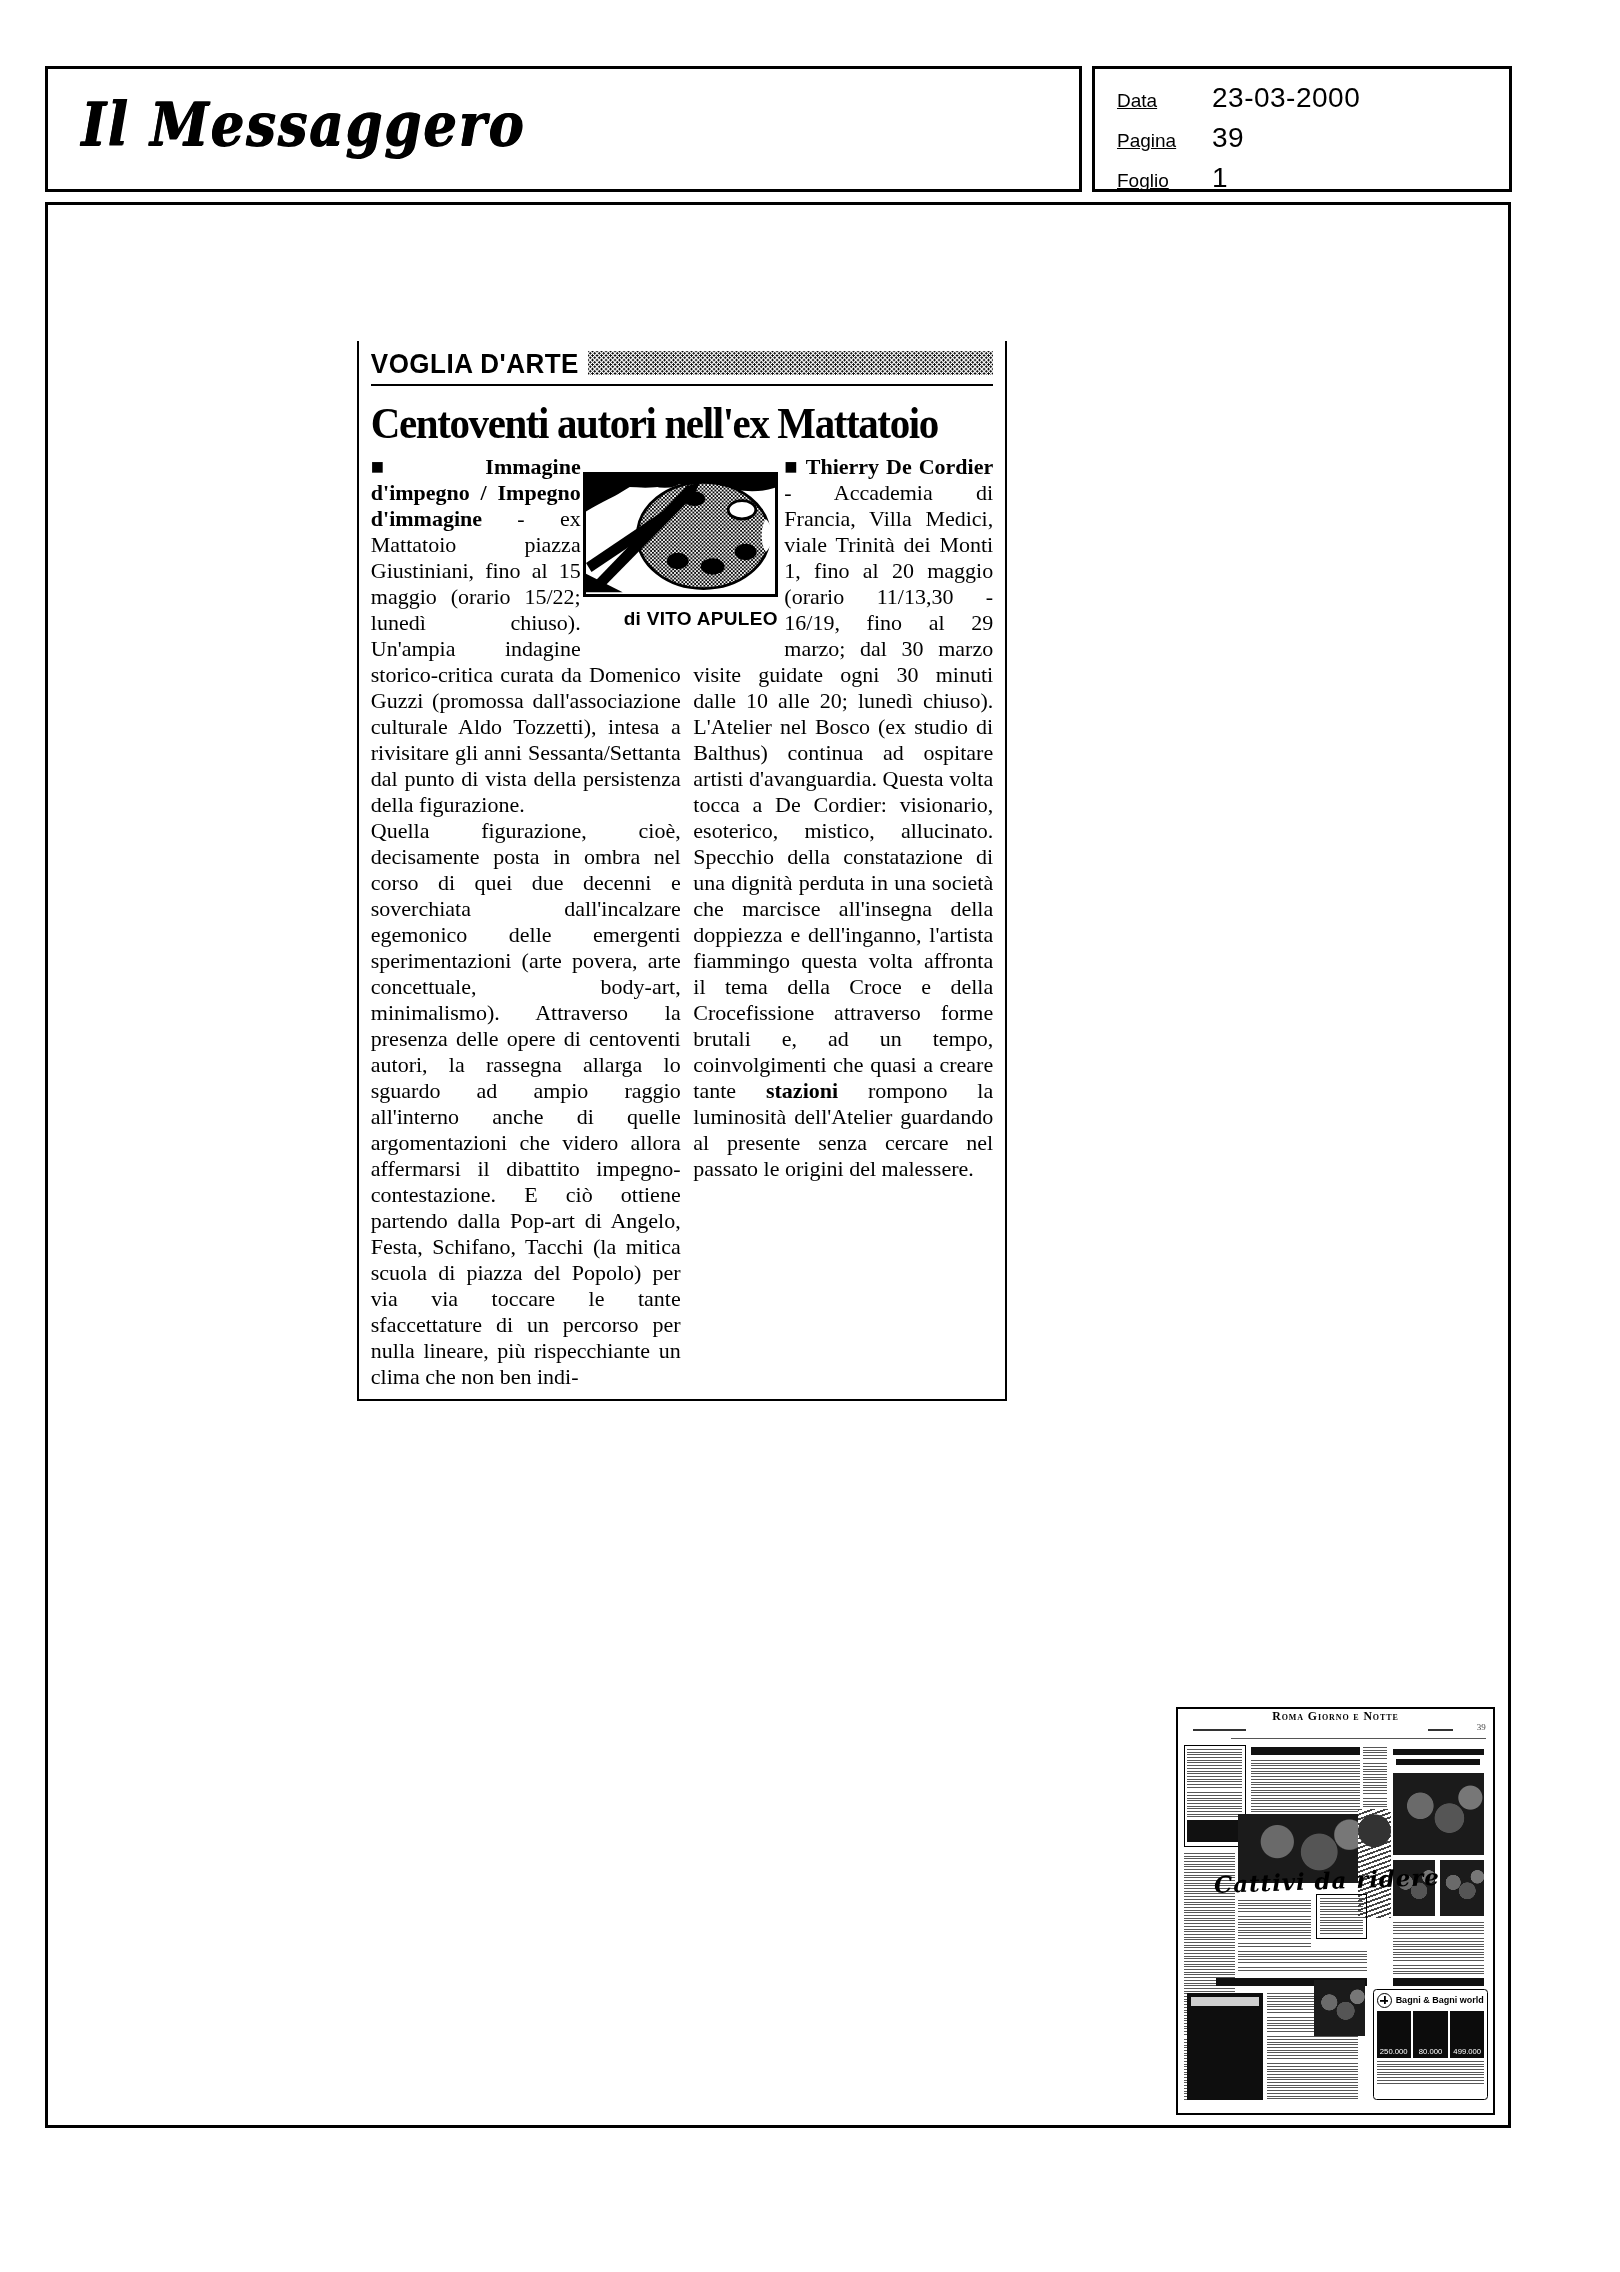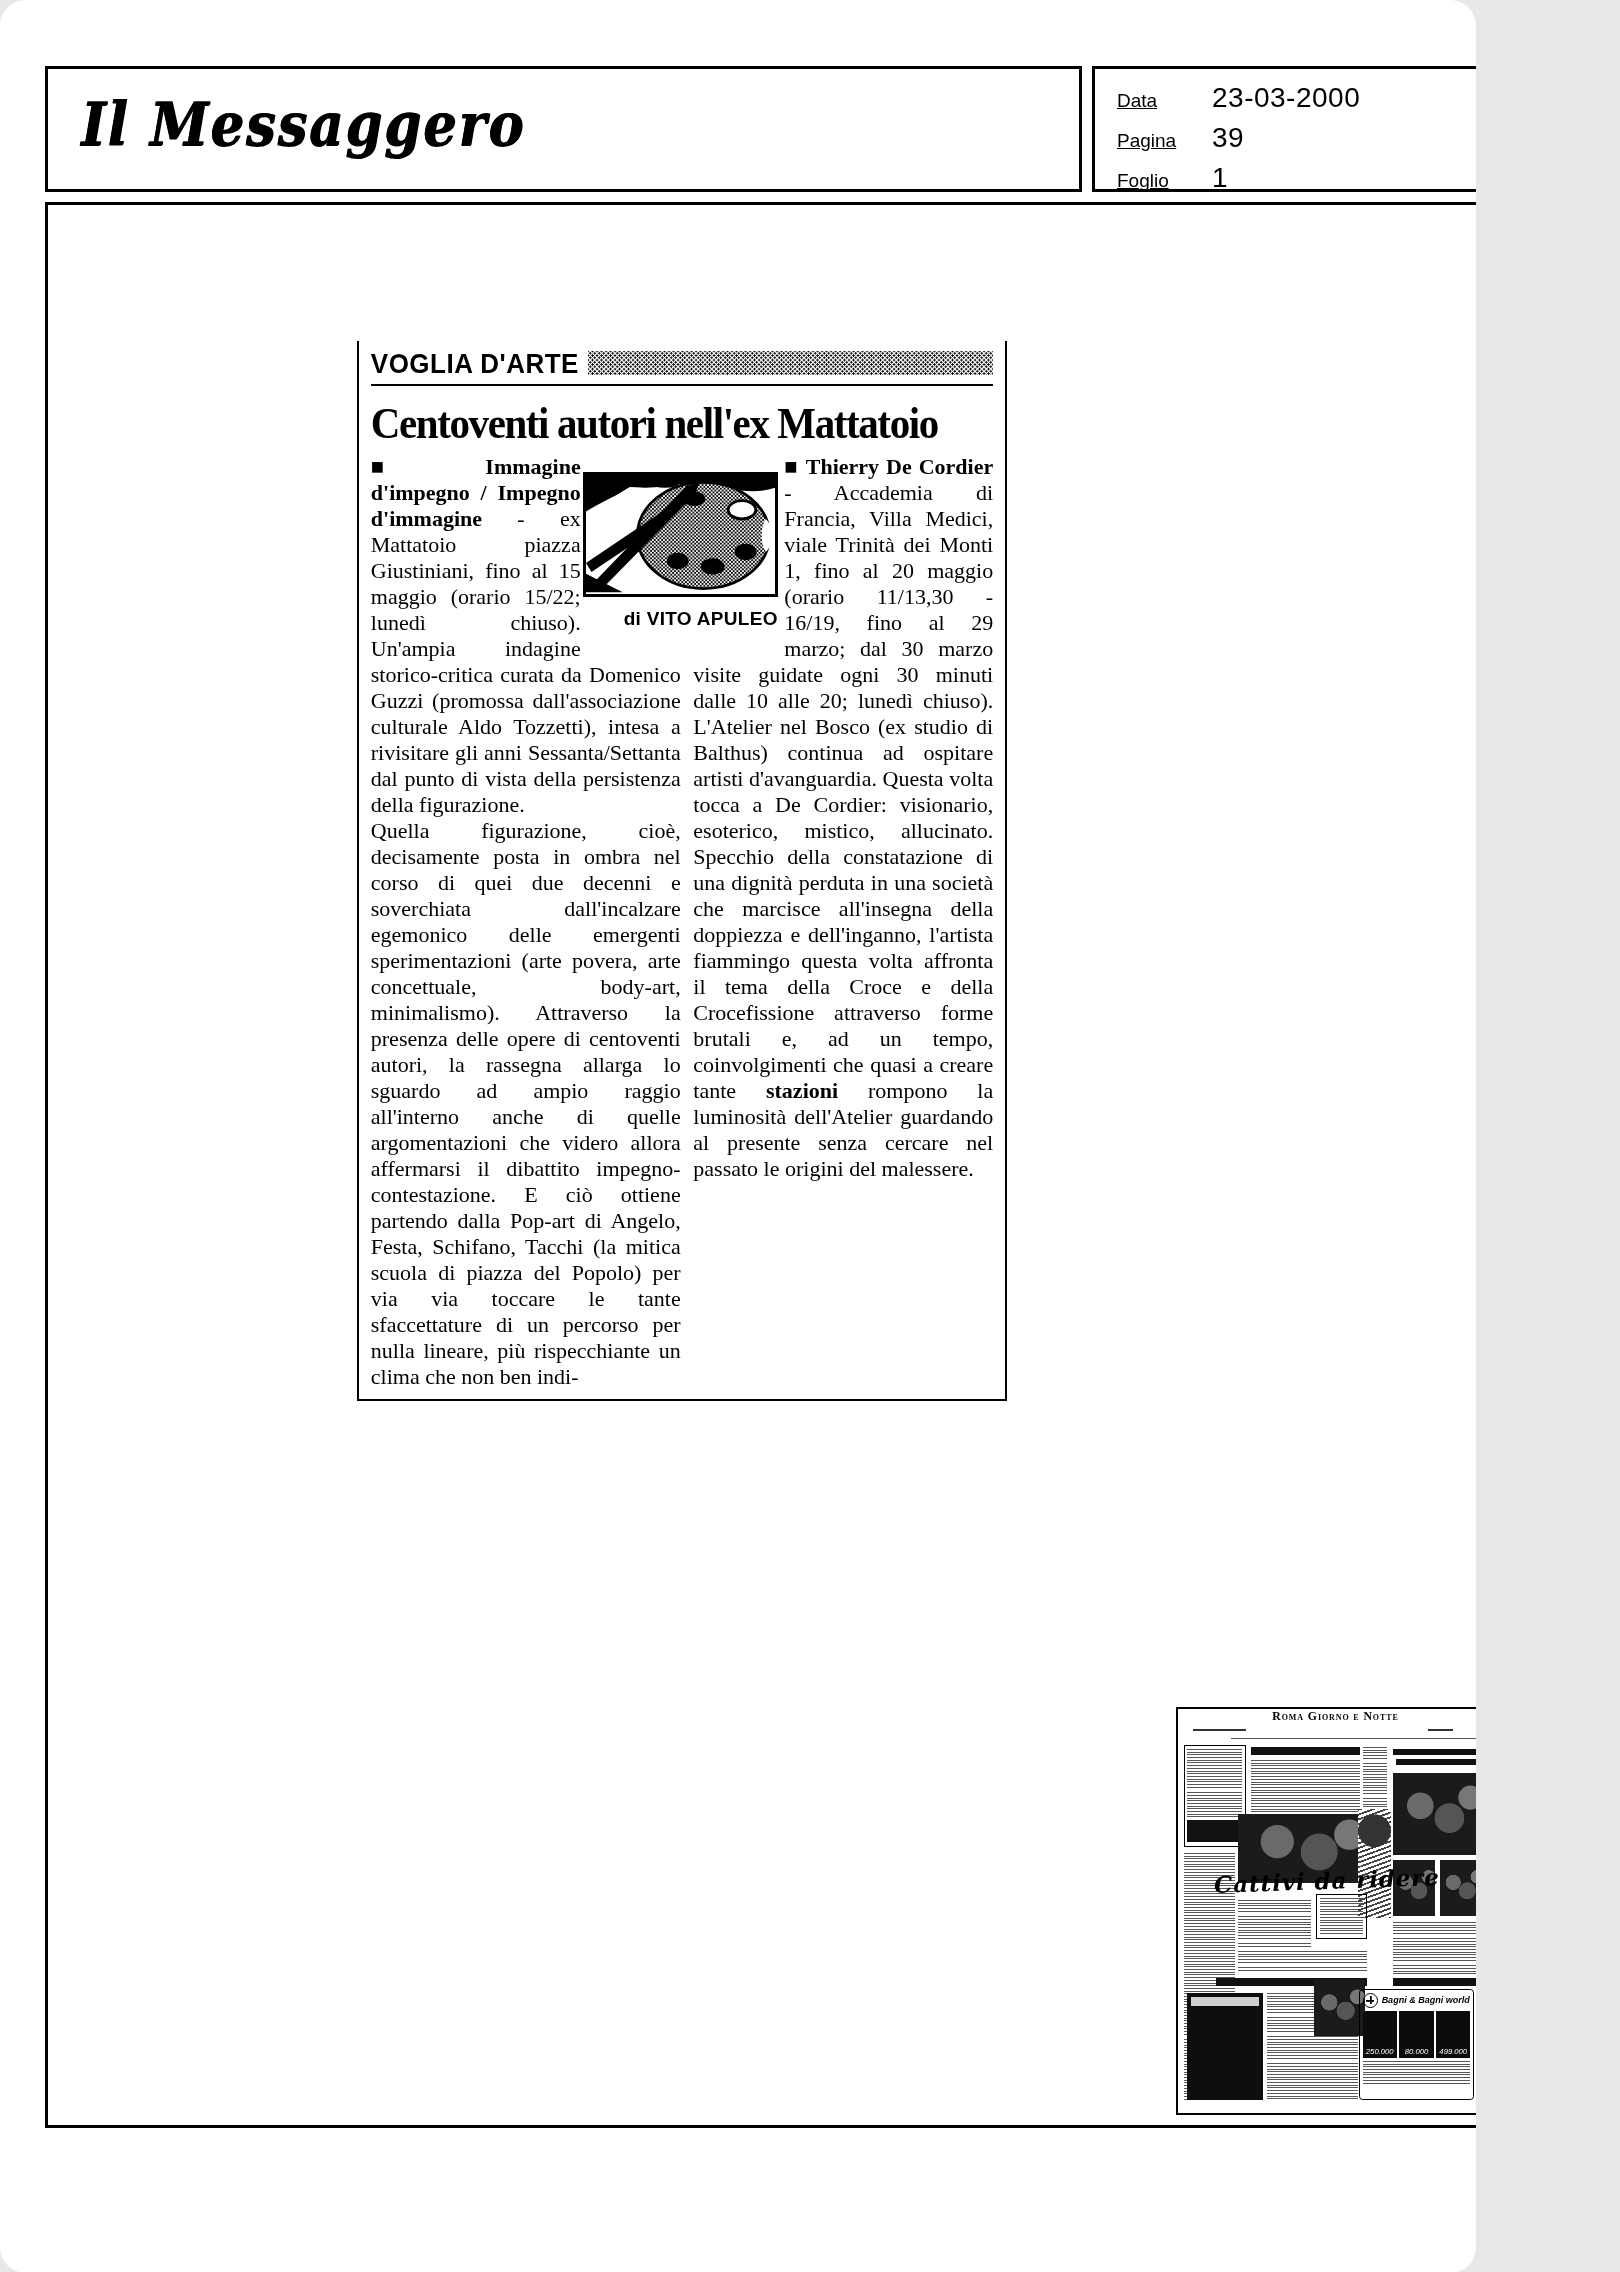--- a/index.html
+++ b/index.html
@@ -1,17 +1,17 @@
 <!DOCTYPE html>
 <html style="font-size:14.5px"><head>
 <meta charset="utf-8">
 <style>
   html,body{margin:0;padding:0;background:#e8e8e8;}
-  .page{position:relative;width:1476px;height:2273px;background:#ffffff;overflow:hidden;
-        font-family:"Liberation Serif",serif;color:#000;border-radius:26px;}
+  .page{position:relative;width:1620px;height:2273px;background:#ffffff;overflow:hidden;
+        font-family:"Liberation Serif",serif;color:#000;}
   .box{position:absolute;border:3.6px solid #000;background:#fff;box-sizing:border-box;}
 
   
   .logo-box{left:45px;top:66px;width:1037px;height:126px;}
   .masthead{position:absolute;left:33px;top:20px;font-family:"DejaVu Serif",serif;
             font-style:italic;font-weight:bold;font-size:53px;letter-spacing:1.8px;
             transform:scaleY(1.12);transform-origin:left top;
             text-shadow:0.9px 0 #000, 0 0.9px #000;}
   .data-box{left:1092px;top:66px;width:420px;height:126px;}
   .meta-grid{position:absolute;left:22px;top:12.7px;display:grid;
@@ -70,22 +70,22 @@
               letter-spacing:0.9px;font-variant:small-caps;}
   .t-pageref{right:7.3px;top:12.7px;font-size:9px;color:#444;}
   .t-ruleL{left:14.5px;top:20px;width:53px;height:1.8px;background:#333;}
   .t-ruleR{right:40px;top:20px;width:25.5px;height:1.8px;background:#333;}
   .t-hr{left:53px;right:7.3px;top:29px;height:0.9px;background:#555;}
   .t-adbox{left:5.5px;top:36px;width:62px;height:102px;border:1.8px solid #000;box-sizing:border-box;}
   .t-adbox-inner{position:absolute;left:2.7px;top:2.7px;right:2.7px;bottom:27px;}
   .t-adbox-band{position:absolute;left:2.7px;bottom:3.6px;right:2.7px;height:22px;background:#111;}
   .t-script{font-family:"DejaVu Serif",serif;font-style:italic;font-weight:bold;font-size:23px;
             transform:rotate(-2deg);letter-spacing:0.9px;white-space:nowrap;z-index:5;}
-  .t-bagni{left:181px;top:280px;width:115px;height:111px;border:1.8px solid #000;
-           border-radius:3.6px;box-sizing:border-box;padding:2.7px;font-style:italic;}
+  .t-bagni{left:195px;top:280px;width:115px;height:111px;border:1.8px solid #000;
+           border-radius:3.6px;box-sizing:border-box;padding:2.7px;}
   .t-bagni-head{display:flex;align-items:center;gap:2.7px;}
   .t-bagni-logo{width:13.6px;height:13.6px;border:1.8px solid #000;border-radius:50%;flex:none;
       background:linear-gradient(#000 0 0) center/1.8px 8.2px no-repeat,
                  linear-gradient(#000 0 0) center/8.2px 1.8px no-repeat;}
   .t-bagni-title{font-family:"Liberation Sans",sans-serif;font-weight:bold;font-size:9px;
                  line-height:9px;text-align:center;flex:1;}
   .t-prices{display:flex;gap:2.7px;margin-top:2.7px;}
   .t-price{flex:1;height:47px;background:#0c0c0c;color:#fff;display:flex;align-items:flex-end;
            justify-content:center;font-family:"Liberation Sans",sans-serif;font-size:7.7px;
            padding-bottom:1.8px;box-sizing:border-box;}

